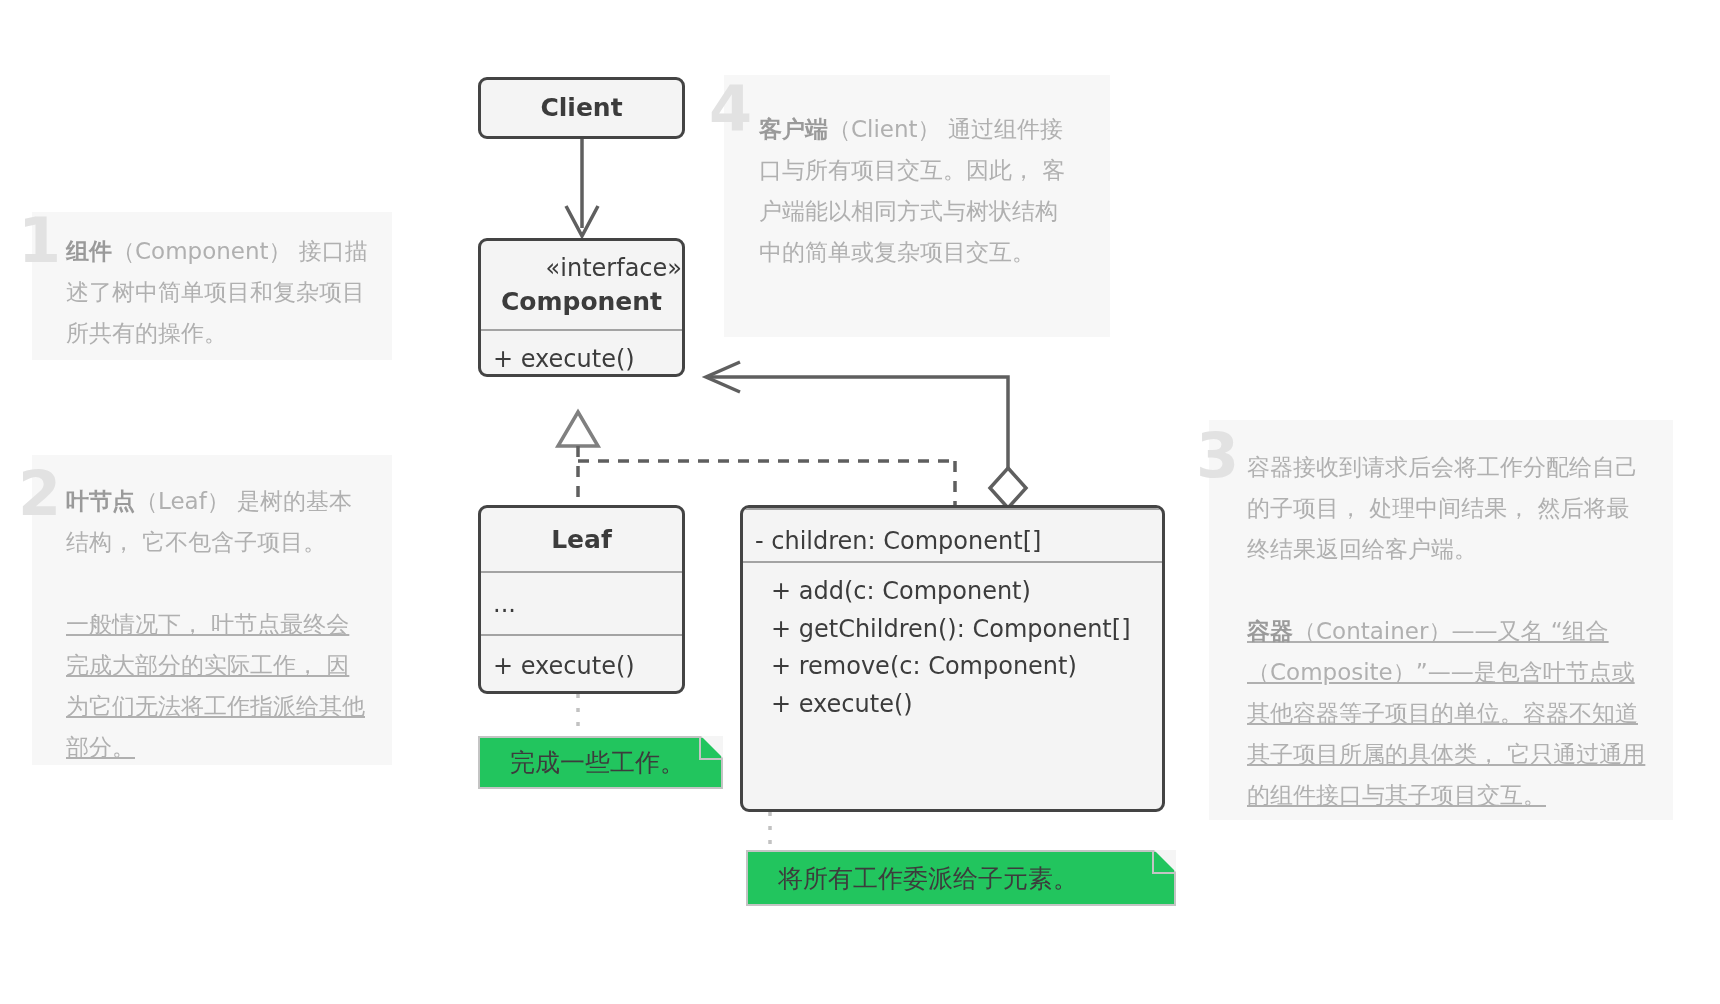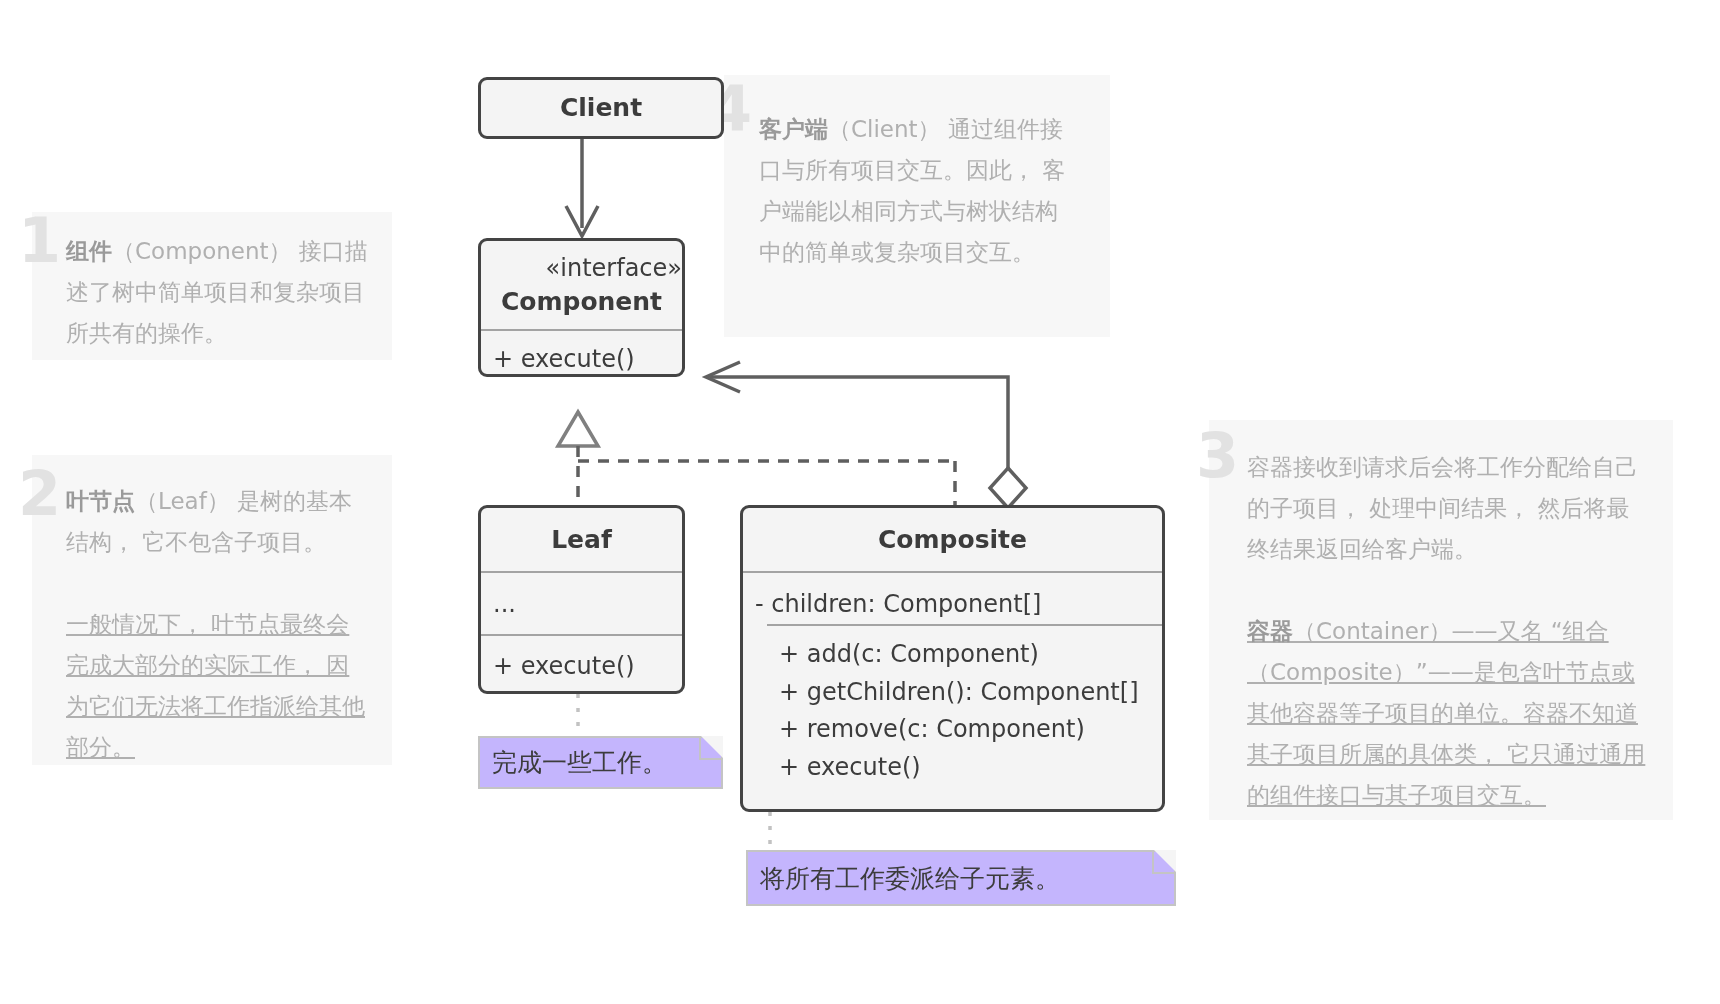--- a/index.html
+++ b/index.html
@@ -72,37 +72,36 @@
   .uml-sep {
     border-top: 2px solid #a3a3a3;
   }
   .uml-member {
     font-size: 24px;
     padding-left: 12px;
     color: #3c3c3c;
   }
   .uml-member-list {
     font-size: 24px;
-    padding-left: 12px;
+    padding-left: 28px;
     line-height: 37.5px;
     color: #3c3c3c;
-    margin-left: 24px;
   }
 
   
   .callout {
     position: absolute;
-    background: #c4b5fd;
+    background: #22c55e;
     border: 2px solid #c4c4c4;
     box-sizing: border-box;
     color: #3c3c3c;
     font-size: 25px;
     display: flex;
     align-items: center;
-    padding-left: 12px;
+    padding-left: 30px;
   }
   .callout-fold {
     position: absolute;
     top: -2px;
     right: -2px;
     width: 0;
     height: 0;
     border-left: 22px solid transparent;
     border-top: 22px solid #f5f5f5;
   }
@@ -179,40 +178,39 @@
     <line x1="578" y1="446" x2="578" y2="508" stroke="#5f5f5f" stroke-width="3.5" stroke-dasharray="11 9"></line>
     <line x1="578" y1="461" x2="955" y2="461" stroke="#5f5f5f" stroke-width="3.5" stroke-dasharray="11 9"></line>
     <line x1="955" y1="461" x2="955" y2="505" stroke="#5f5f5f" stroke-width="3.5" stroke-dasharray="11 9"></line>
   </g>
 
   <line x1="578" y1="694" x2="578" y2="738" stroke="#c2c2c2" stroke-width="3.5" stroke-dasharray="4 10"></line>
 
   <line x1="770" y1="812" x2="770" y2="852" stroke="#c2c2c2" stroke-width="3.5" stroke-dasharray="4 10"></line>
 </svg>
 
-<div class="uml-box" style="left:478px; top:77px; width:246px; height:62px;">
+<div class="uml-box" style="left:478px; top:77px; width:207px; height:62px;">
   <div class="uml-row uml-title" style="line-height:56px;">Client</div>
 </div>
 
 <div class="uml-box" style="left:478px; top:238px; width:207px; height:139px;">
   <div class="uml-row" style="padding-top:11px; padding-bottom:11px;">
     <div class="uml-stereo" style="line-height:33px;">«interface»</div>
     <div class="uml-title" style="line-height:33px;">Component</div>
   </div>
   <div class="uml-row uml-sep uml-member" style="line-height:56px; height:56px;">+ execute()</div>
 </div>
 
 <div class="uml-box" style="left:478px; top:505px; width:207px; height:189px;">
   <div class="uml-row uml-title" style="line-height:63px; height:63px;">Leaf</div>
   <div class="uml-row uml-sep uml-member" style="line-height:63px; height:63px;">...</div>
   <div class="uml-row uml-sep uml-member" style="line-height:60px; height:60px;">+ execute()</div>
 </div>
 
 <div class="uml-box" style="left:740px; top:505px; width:425px; height:307px;">
-  <div class="uml-row uml-title" style="line-height:63px; height:63px;">Composite</div>
   <div class="uml-row uml-sep uml-member" style="line-height:63px; height:53px;">- children: Component[]</div>
   <div class="uml-row uml-sep uml-member-list" style="padding-top:10px;">
     <div>+ add(c: Component)</div>
     <div>+ getChildren(): Component[]</div>
     <div>+ remove(c: Component)</div>
     <div>+ execute()</div>
   </div>
 </div>
 
 <div class="callout" style="left:478px; top:736px; width:245px; height:53px;">

